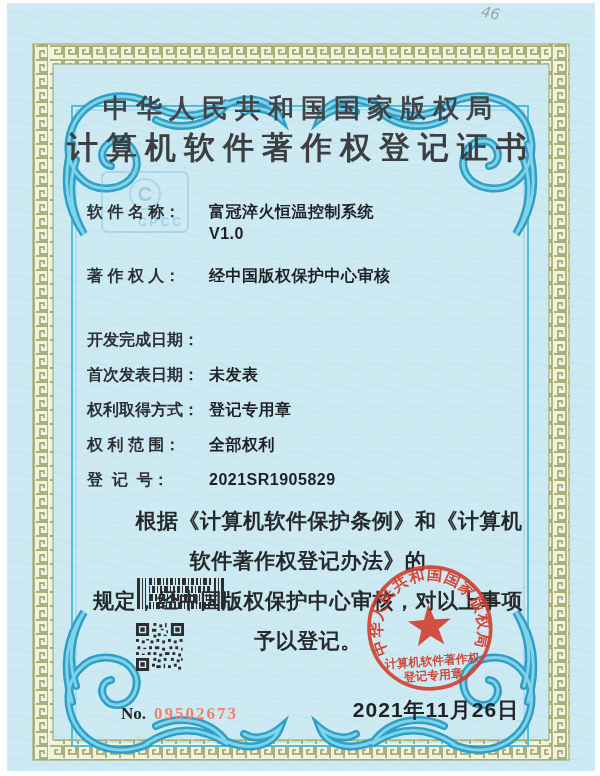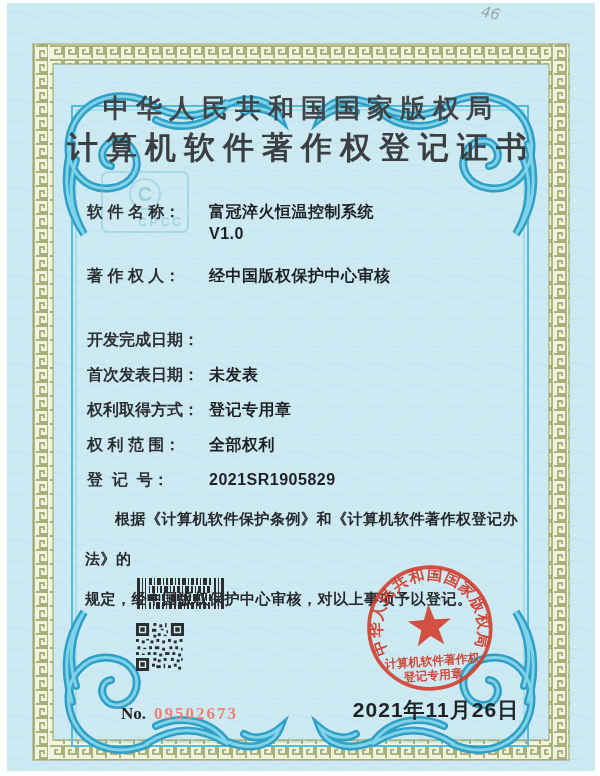--- a/index.html
+++ b/index.html
@@ -56,22 +56,22 @@
   .field-row.row-name { margin-bottom:20px; }
   .field-row.row-owner { margin-bottom:42px; }
   .flabel {
     flex:0 0 122px; font-size:16px; font-weight:bold; color:#2c2f33;
     line-height:22px; white-space:pre;
   }
   .fvalue { font-size:16px; font-weight:bold; color:#1e2124; line-height:22px; letter-spacing:.5px; }
 
   .statement {
     position:absolute; left:78px; right:64px; top:498px;
-    font-family:Liberation Mono, monospace;
-    font-size:15px; color:#26292c; font-weight:bold; letter-spacing:.5px;
+    font-family:Liberation Sans, sans-serif;
+    font-size:21px; color:#26292c; font-weight:bold; letter-spacing:.5px;text-align:center;
   }
   .statement .st-line { line-height:40px; }
   .statement .st-line.first { text-indent:2em; }
 
   .barcode-wrap { position:absolute; left:130px; top:575px; }
   .qr-wrap { position:absolute; left:129px; top:620px; }
 
   .serial-line {
     position:absolute; left:114px; top:701px;
     font-family:"Liberation Serif","DejaVu Serif",serif;

